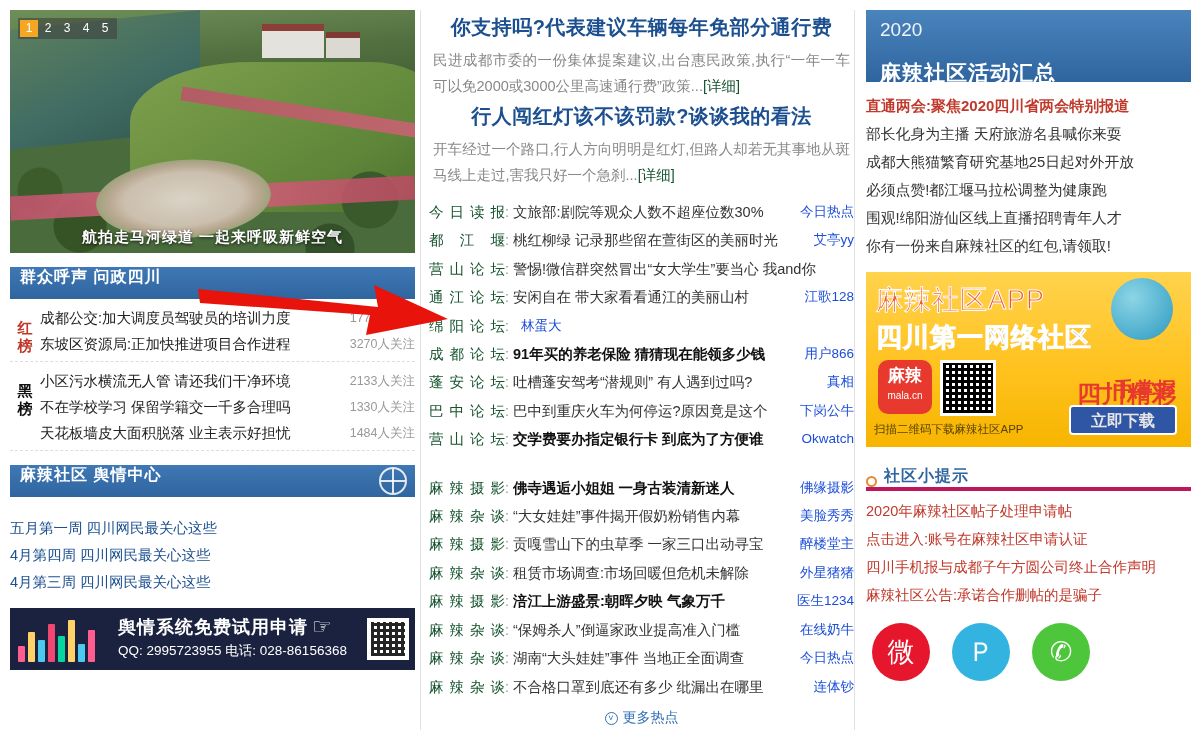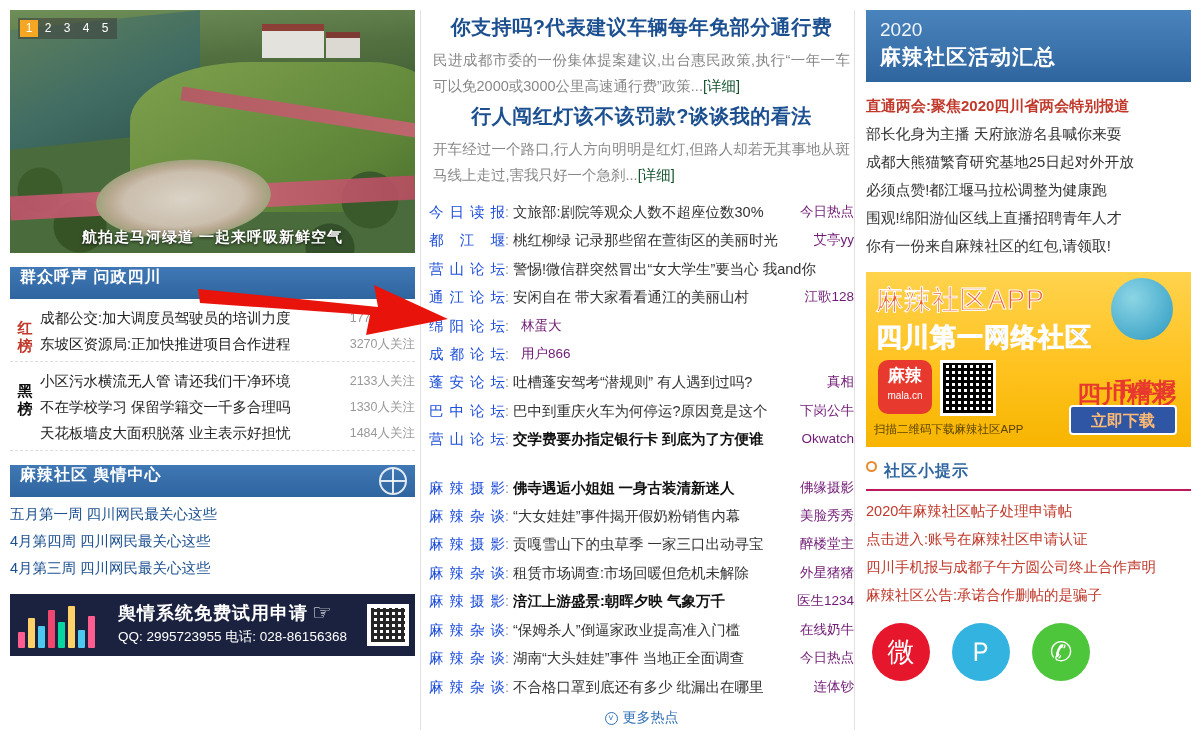--- a/index.html
+++ b/index.html
@@ -168,21 +168,21 @@
     display: flex;
     align-items: center;
     font-size: 14.5px;
     line-height: 26px;
     color: #222;
   }
   .rank-row .t { flex: 1; white-space: nowrap; overflow: hidden; }
   .rank-row .n { color: #999; font-size: 12.5px; width: 78px; text-align: right; }
 
   
-  .link-list { padding-top: 4px; }
+  .link-list { padding-top: 18px; }
   .link-list a {
     display: block;
     color: #1b4f8f;
     text-decoration: none;
     font-size: 14.5px;
     line-height: 25px;
     padding: 1px 0;
   }
 
   
@@ -247,30 +247,30 @@
 
   .news-list { margin-top: 10px; }
   .news-row {
     display: flex;
     align-items: center;
     font-size: 14.5px;
     line-height: 28.4px;
     white-space: nowrap;
   }
   .news-row .src {
-    color: #1d4ed8;
+    color: #14532d;
     width: 76px;
     flex: 0 0 76px;
     text-align: justify;
     text-align-last: justify;
   }
   .news-row .sep { color: #999; margin: 0 4px 0 0; }
   .news-row .ttl { flex: 1; color: #333; overflow: hidden; text-overflow: ellipsis; }
   .news-row .ttl.bold { font-weight: bold; color: #111; }
-  .news-row .auth { color: #701a75; font-size: 13.5px; margin-left: 8px; max-width: 92px; overflow: hidden; text-align: right; }
+  .news-row .auth { color: #1d4ed8; font-size: 13.5px; margin-left: 8px; max-width: 92px; overflow: hidden; text-align: right; }
 
   .news-gap { height: 10px; }
 
   .more-hot {
     text-align: center;
     color: #2f6fb5;
     font-size: 14px;
     margin-top: 8px;
   }
   .more-hot .chev {
@@ -284,21 +284,21 @@
   }
 
   
   .r-head {
     width: 325px; height: 72px;
     background: linear-gradient(180deg,#4a84bd,#2f659f);
     color: #fff;
     padding: 8px 14px;
   }
   .r-head .y { font-size: 19px; opacity: .92; line-height: 24px; }
-  .r-head .t { font-size: 21px; font-weight: bold; letter-spacing: 1px; line-height: 30px; }
+  .r-head .t { font-size: 21px; font-weight: bold; letter-spacing: 1px; line-height: 30px; margin-top: 16px; }
 
   .r-lead {
     color: #c0392b;
     font-weight: bold;
     font-size: 15px;
     line-height: 28px;
     margin-top: 10px;
   }
   .r-body {
     color: #333;
@@ -362,36 +362,36 @@
     position: absolute; right: 14px; top: 104px;
     font-size: 20px; font-weight: bold; color: #e8392e;
     letter-spacing: 1px;
   }
   .app-ad .btn {
     position: absolute; right: 14px; bottom: 12px;
     width: 108px; height: 30px;
     background: #2f55a5;
     border: 2px solid #fff;
     border-radius: 4px;
-    color: #fdba74;
+    color: #e5e5e5;
     font-size: 16px; font-weight: bold;
     text-align: center; line-height: 27px;
   }
   .app-ad .bubble {
     position: absolute; right: 18px; top: 6px;
     width: 62px; height: 62px; border-radius: 50%;
     background: radial-gradient(circle at 35% 32%, #7fd6f7, #35a8dd 70%, #2a86b8);
     opacity: .9;
   }
 
   .tips-head {
     margin-top: 14px;
     height: 30px;
-    border-bottom: 2px solid #be185d;
-    display: flex; align-items: flex-start;
+    border-bottom: 4px solid #be185d;
+    display: flex; align-items: flex-end;
     font-size: 16px; font-weight: bold;
     color: #2f659f;
     letter-spacing: 1px;
   }
   .tips-head .dot {
     width: 11px; height: 11px; border-radius: 50%;
     border: 2px solid #e8892e;
     margin-right: 7px;
   }
   .tips-list { padding-top: 6px; }
@@ -557,20 +557,21 @@
         <span class="auth">江歌128</span>
       </div>
       <div class="news-row">
         <span class="src">绵阳论坛</span>
         <span class="sep">:</span>
         <span class="auth">林蛋大</span>
       </div>
       <div class="news-row">
         <span class="src">成都论坛</span>
         <span class="sep">:</span>
+        <span class="ttl bold">91年买的养老保险 猜猜现在能领多少钱</span>
         <span class="auth">用户866</span>
       </div>
       <div class="news-row">
         <span class="src">蓬安论坛</span>
         <span class="sep">:</span>
         <span class="ttl">吐槽蓬安驾考“潜规则” 有人遇到过吗?</span>
         <span class="auth">真相</span>
       </div>
       <div class="news-row">
         <span class="src">巴中论坛</span>

